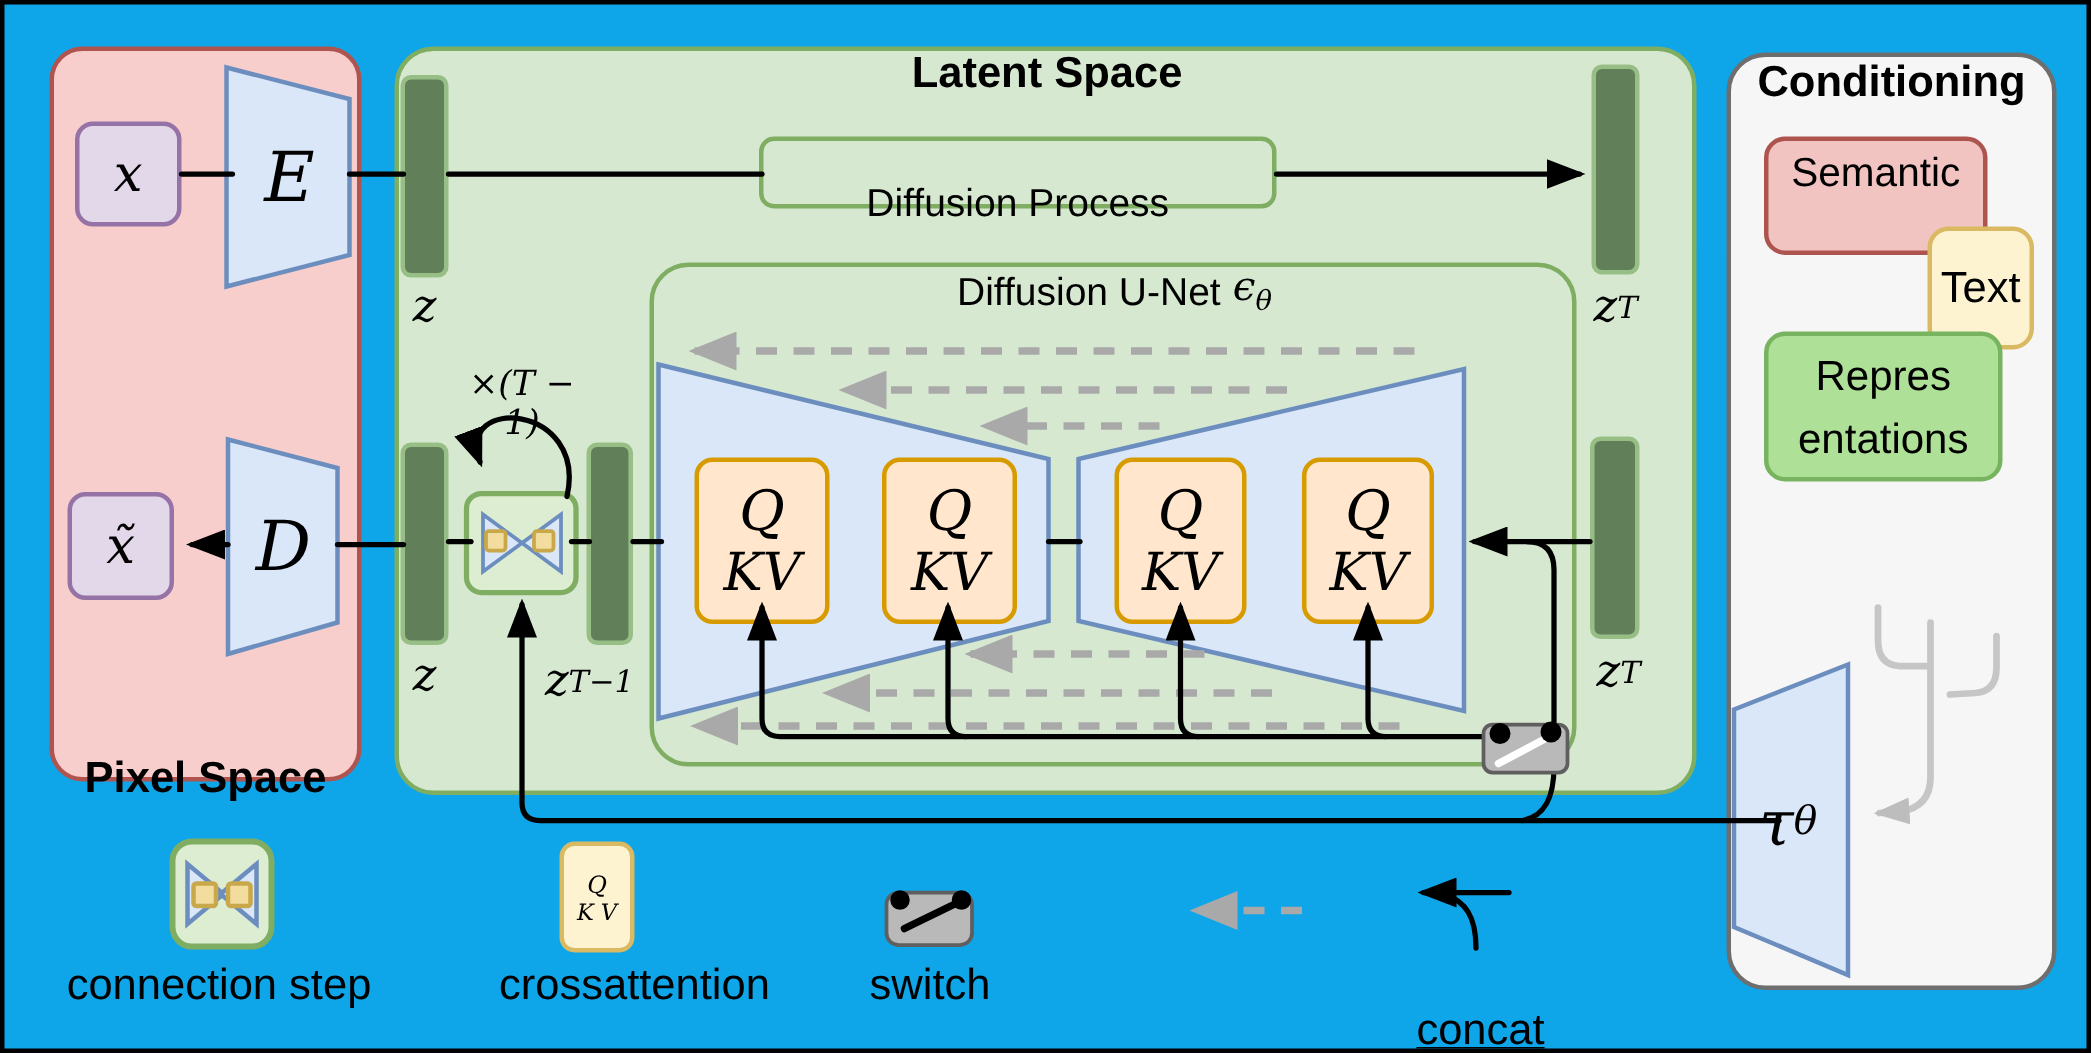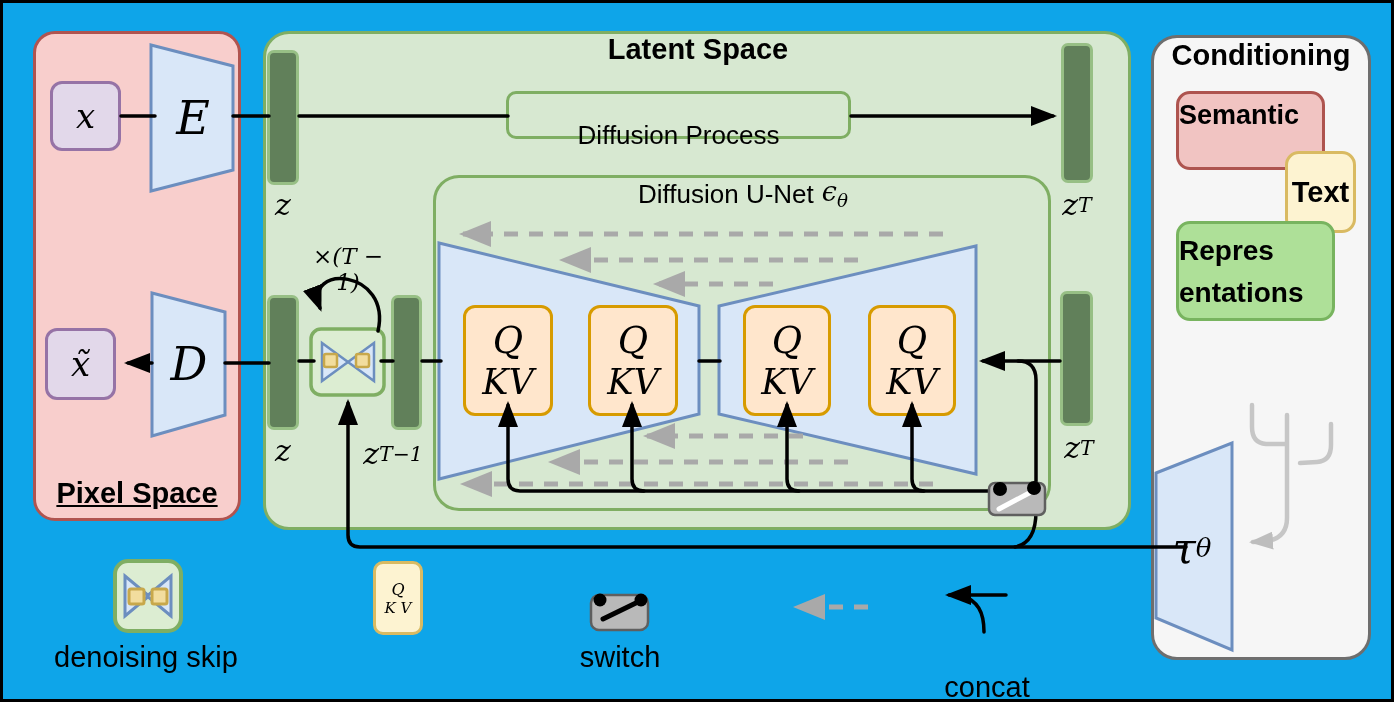--- a/index.html
+++ b/index.html
@@ -15,21 +15,21 @@
   .latent{background:var(--latent-fill);border-color:var(--latent-stroke);border-radius:26px;}
   .cond{background:var(--cond-fill);border-color:var(--cond-stroke);border-radius:26px;}
   .purp{background:var(--purple-fill);border:3px solid var(--purple-stroke);border-radius:12px;}
   .bar{background:var(--bar-fill);border:3px solid var(--bar-stroke);border-radius:7px;}
   .qkv{background:var(--qkv-fill);border:3.5px solid var(--qkv-stroke);border-radius:12px;
        display:flex;flex-direction:column;align-items:center;justify-content:center;}
   .math{font-family:"DejaVu Serif",serif;font-style:italic;}
   .title{font-weight:bold;font-size:29px;text-align:center;}
   .cent{display:flex;align-items:center;justify-content:center;text-align:center;}
   .leglab{font-size:29px;text-align:center;}
-  .condItem{border-radius:14px;border:3px solid;font-weight:bold;}
+  .condItem{border-radius:14px;text-align:center;border:3px solid;}
   sub{font-size:68%;}
 </style>
 </head>
 <body>
 
 <div id="canvas">
 
   <div class="abs layerA rbox pixel" style="left:30px;top:28px;width:208px;height:490px;"></div>
   <div class="abs layerA rbox latent" style="left:260px;top:28px;width:868px;height:499px;"></div>
   <div class="abs layerA rbox latent" style="left:430px;top:172px;width:618px;height:336px;"></div>
@@ -38,21 +38,21 @@
 
   <svg id="svgU" width="1394" height="702">
     <polygon points="148,42 230,63 230,167 148,188" style="fill:var(--blue-fill);stroke:var(--blue-stroke);stroke-width:3"></polygon>
     <polygon points="149,290 222,309 222,412 149,433" style="fill:var(--blue-fill);stroke:var(--blue-stroke);stroke-width:3"></polygon>
     <polygon points="436,240 696,303 696,411 436,476" style="fill:var(--blue-fill);stroke:var(--blue-stroke);stroke-width:3"></polygon>
     <polygon points="716,303 973,243 973,471 716,411" style="fill:var(--blue-fill);stroke:var(--blue-stroke);stroke-width:3"></polygon>
     <polygon points="1153,470 1229,440 1229,647 1153,615" style="fill:var(--blue-fill);stroke:var(--blue-stroke);stroke-width:3"></polygon>
   </svg>
 
   <div class="abs layerB title" style="left:430px;top:30px;width:530px;">Latent Space</div>
-  <div class="abs layerB title" style="left:34px;top:474px;width:200px;text-decoration:underline;">Pixel Space</div>
+  <div class="abs layerB title" style="left:34px;top:500px;width:200px;">Pixel Space</div>
   <div class="abs layerB title" style="left:1150px;top:36px;width:216px;">Conditioning</div>
 
   <div class="abs layerB cent" style="left:503px;top:88px;width:345px;height:46px;font-size:26px;margin-top:21px;">Diffusion Process</div>
 
   <div class="abs layerB cent" style="left:500px;top:174px;width:480px;height:34px;font-size:26px;">
     <span>Diffusion U-Net</span>
     <span style="width:8px;"></span>
     <span class="math" style="font-size:27px;"><span>ϵ</span><sub>θ</sub></span>
   </div>
 
@@ -116,21 +116,22 @@
   <div class="abs layerB condItem" style="left:1173px;top:218px;width:159px;height:100px;background:var(--repr-fill);border-color:var(--repr-stroke);font-size:28px;line-height:42px;padding-top:6px;">
     <div>Repres</div>
     <div>entations</div>
   </div>
 
   <div class="abs layerB cent math" style="left:1157px;top:518px;width:64px;height:54px;font-size:42px;">
       <span>τ</span>
       <sub style="font-size:62%;">θ</sub>
     </div>
 
-  <div class="abs layerB leglab" style="left:33px;top:638px;width:220px;">denoising skip</div>
+  <div class="abs layerB leglab" style="left:33px;top:638px;width:220px;">connection step</div>
+  <div class="abs layerB leglab" style="left:300px;top:638px;width:240px;">crossattention</div>
   <div class="abs layerB leglab" style="left:560px;top:638px;width:114px;">switch</div>
   <div class="abs layerB leglab" style="left:929px;top:668px;width:110px;text-decoration:underline;">concat</div>
 
   <div class="abs layerB" style="left:370px;top:558px;width:50px;height:74px;background:var(--yellow-fill);border:3px solid var(--yellow-stroke);border-radius:10px;display:flex;flex-direction:column;align-items:center;justify-content:center;">
     <span class="math" style="font-size:16px;">Q</span>
     <span class="math" style="font-size:15px;">K V</span>
   </div>
 
   <svg id="svgO" width="1394" height="702">
     <defs>

